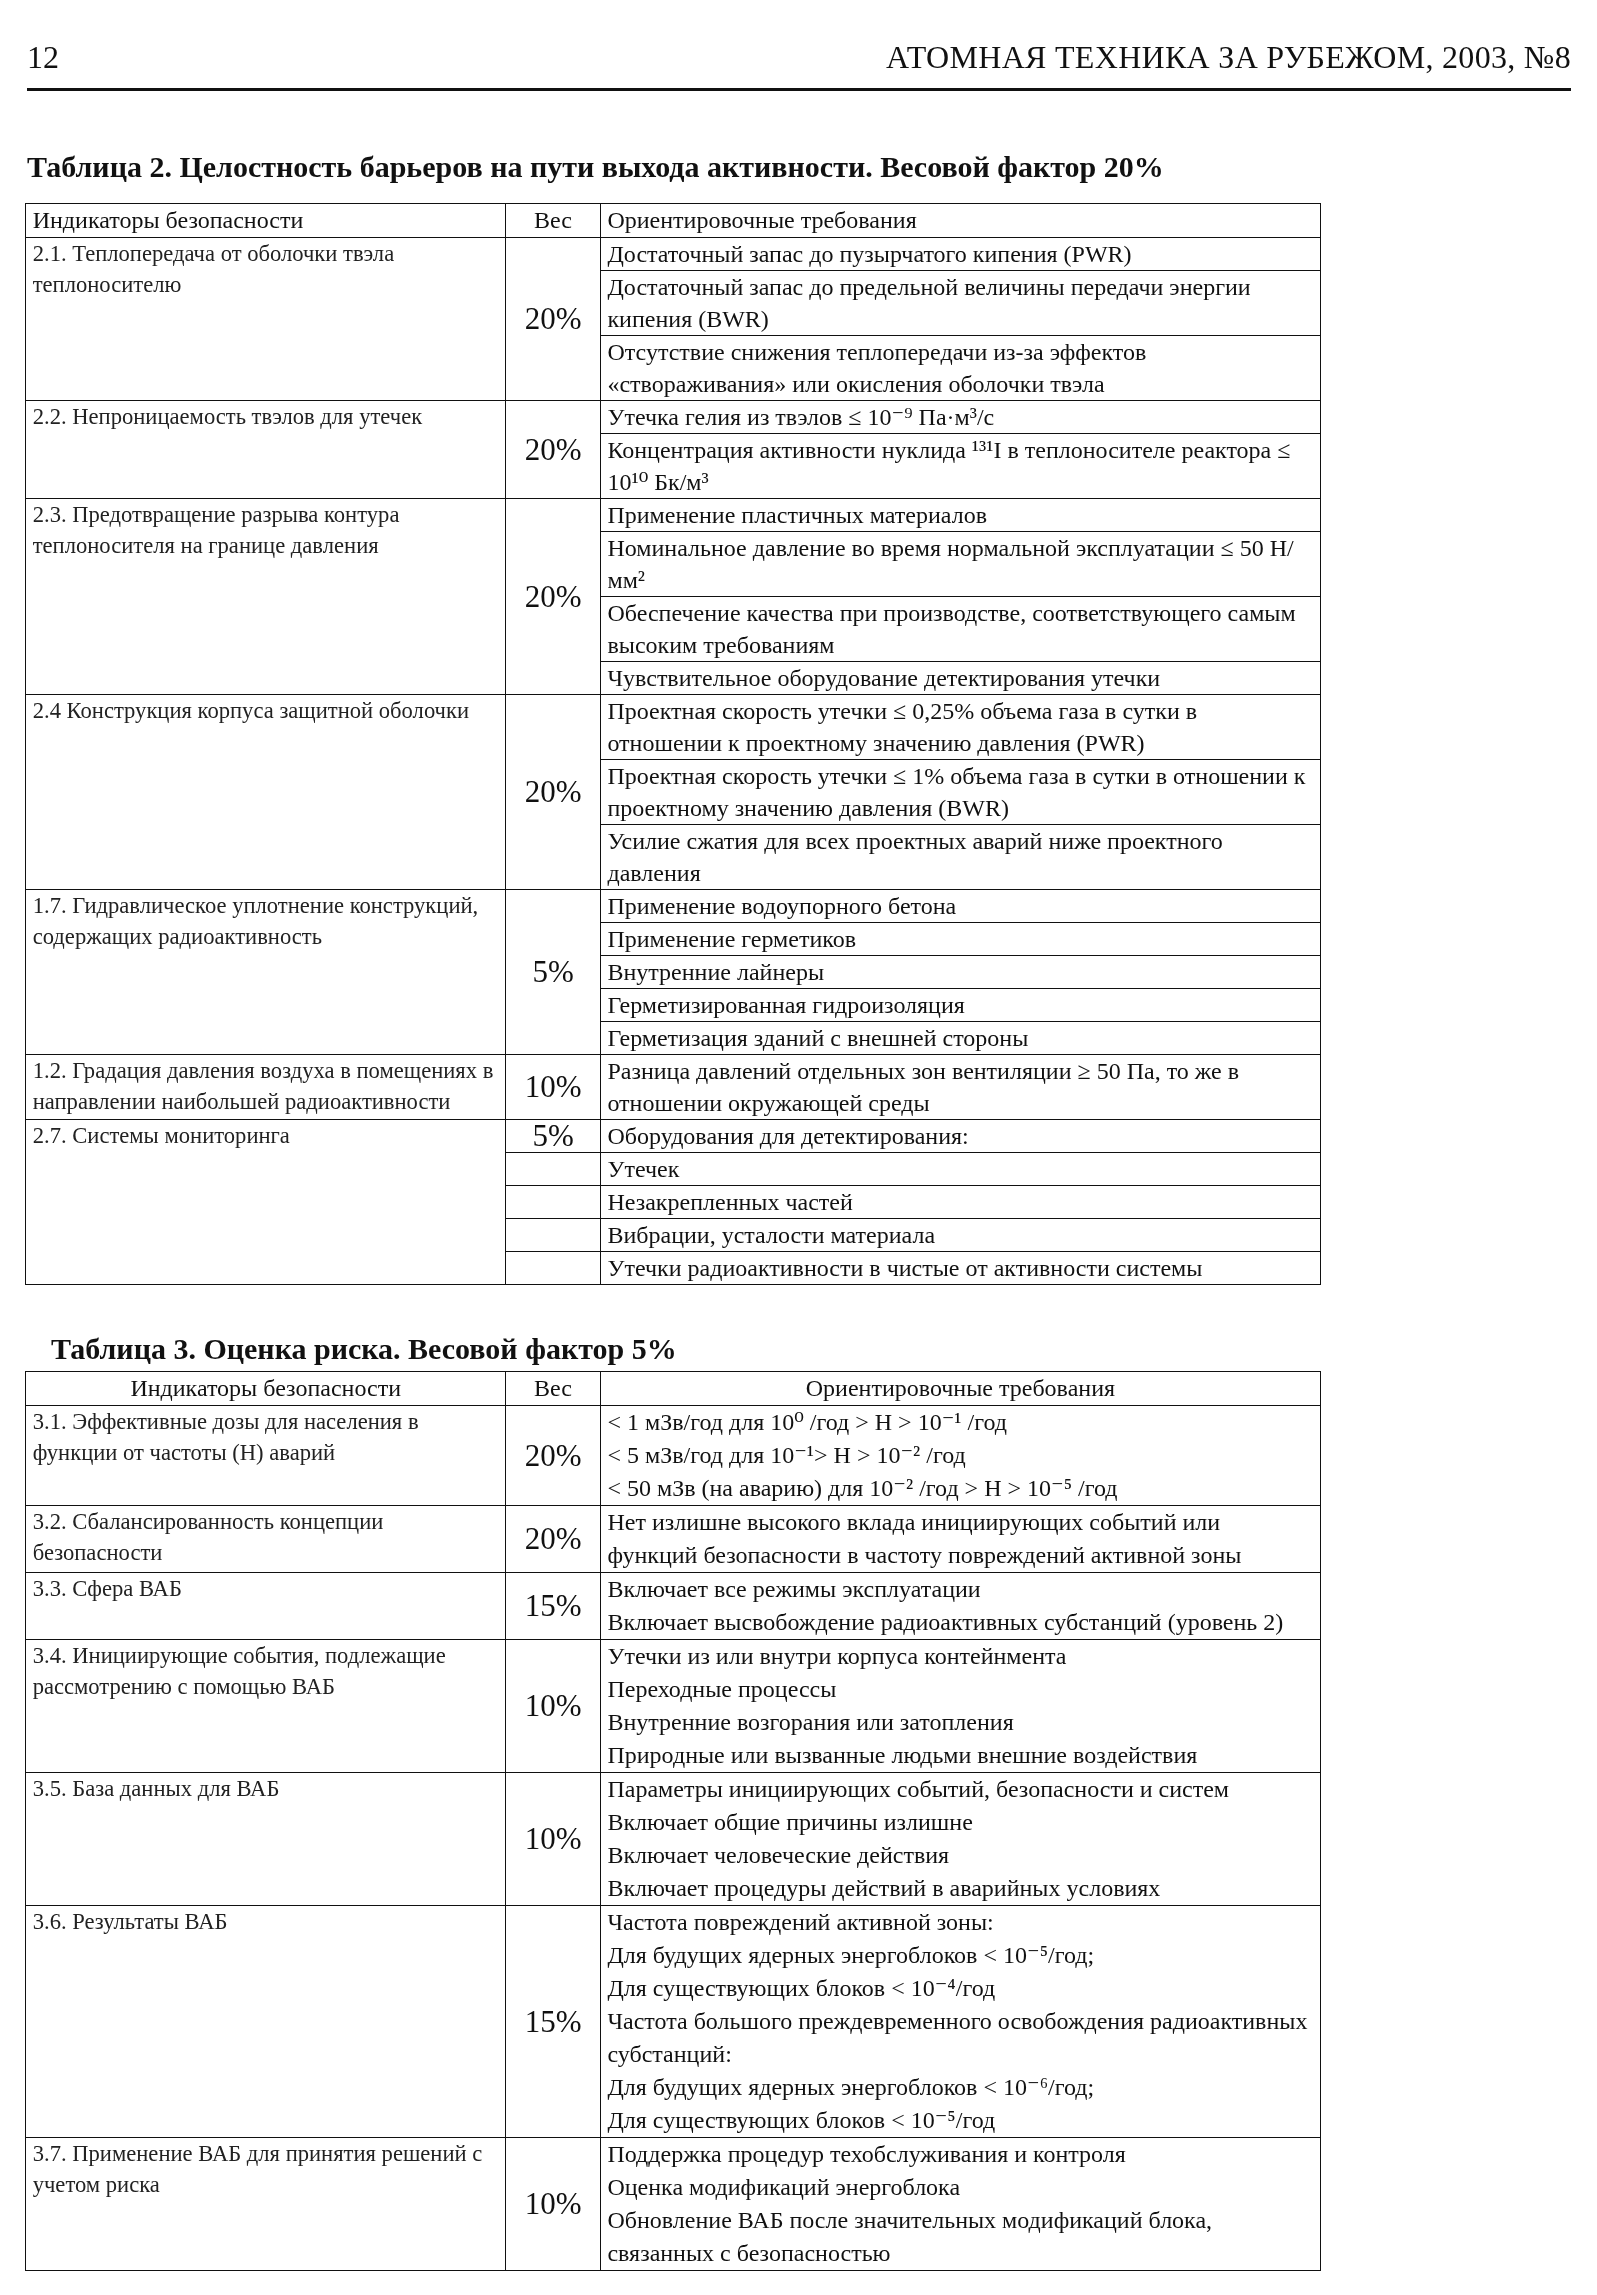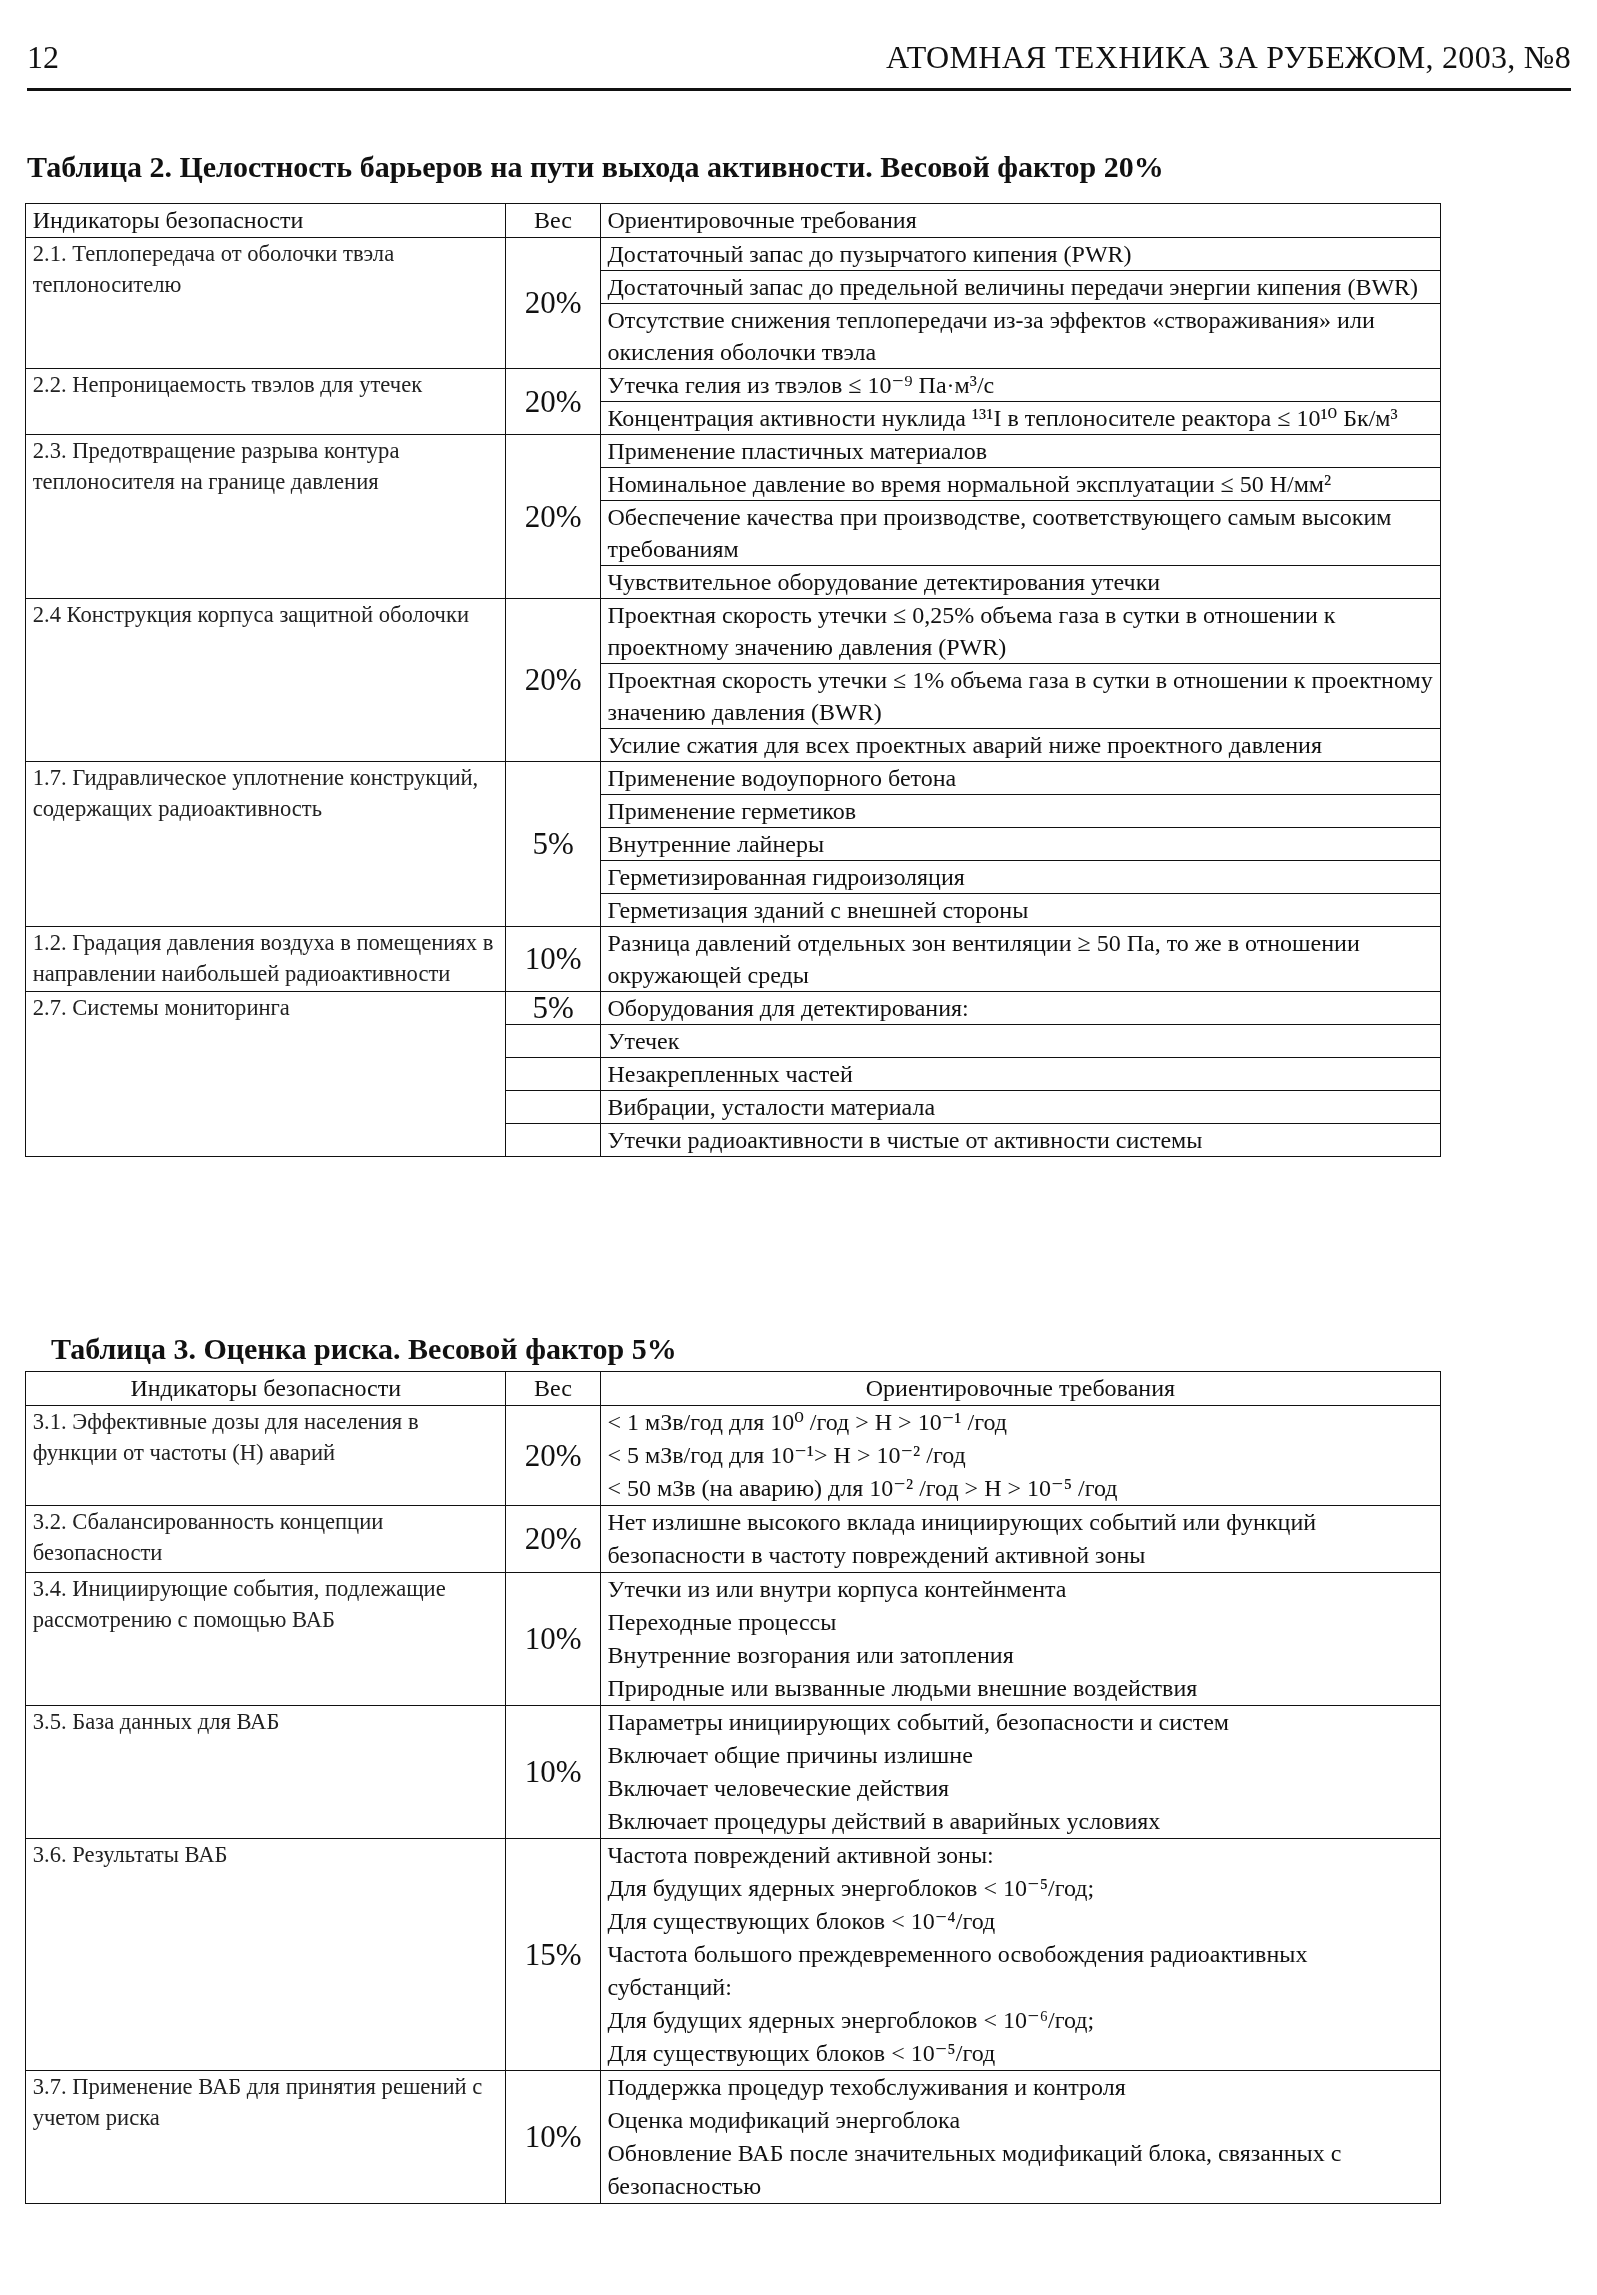--- a/index.html
+++ b/index.html
@@ -5,21 +5,21 @@
   html, body { margin:0; padding:0; background:#ffffff; }
   body { width:1598px; height:2295px; position:relative; overflow:hidden;
          font-family:"Liberation Serif", "DejaVu Serif", serif; color:#111; }
   .page-num { position:absolute; left:27px; top:39px; font-size:32px; }
   .journal { position:absolute; right:27px; top:39px; font-size:32px; letter-spacing:0.3px; }
   .rule { position:absolute; left:27px; right:27px; top:88px; height:3.3px; background:#111; }
   .tbl-title { position:absolute; left:27px; font-weight:bold; font-size:30px; }
   #t2-title { top:150px; }
   #t3-title { top:1332px;margin-left:24px; }
 
-  table { position:absolute; left:25px; width:1416px; border-collapse:collapse; table-layout:fixed; }
+  table { position:absolute; left:25px; width:1296px; border-collapse:collapse; table-layout:fixed; }
   #table2 { top:203px; }
   #table3 { top:1371px; }
   td, th { border:1.3px solid #111; font-weight:normal; vertical-align:top; padding:0 6.7px; font-size:24px; line-height:32px; }
   th { line-height:33px; }
   .c1 { width:466px; }
   .c2 { width:80px; text-align:center; vertical-align:middle; font-size:31px; }
   .c3 { }
   .indicator { font-size:22.6px; line-height:31px; color:#222;margin-top:48px; }
   #table2 th.c1, #table2 th.c3 { text-align:left; }
   #table3 th { text-align:center; }
@@ -153,20 +153,28 @@
         </td>
       </tr>
       <tr>
         <td class="c1 indicator">3.2. Сбалансированность концепции безопасности</td>
         <td class="c2">20%</td>
         <td class="c3">
           <div>Нет излишне высокого вклада инициирующих событий или функций безопасности в частоту повреждений активной зоны</div>
         </td>
       </tr>
       <tr>
+        <td class="c1 indicator">3.3. Сфера ВАБ</td>
+        <td class="c2">15%</td>
+        <td class="c3">
+          <div>Включает все режимы эксплуатации</div>
+          <div>Включает высвобождение радиоактивных субстанций (уровень 2)</div>
+        </td>
+      </tr>
+      <tr>
         <td class="c1 indicator">3.4. Инициирующие события, подлежащие рассмотрению с помощью ВАБ</td>
         <td class="c2">10%</td>
         <td class="c3">
           <div>Утечки из или внутри корпуса контейнмента</div>
           <div>Переходные процессы</div>
           <div>Внутренние возгорания или затопления</div>
           <div>Природные или вызванные людьми внешние воздействия</div>
         </td>
       </tr>
       <tr>

